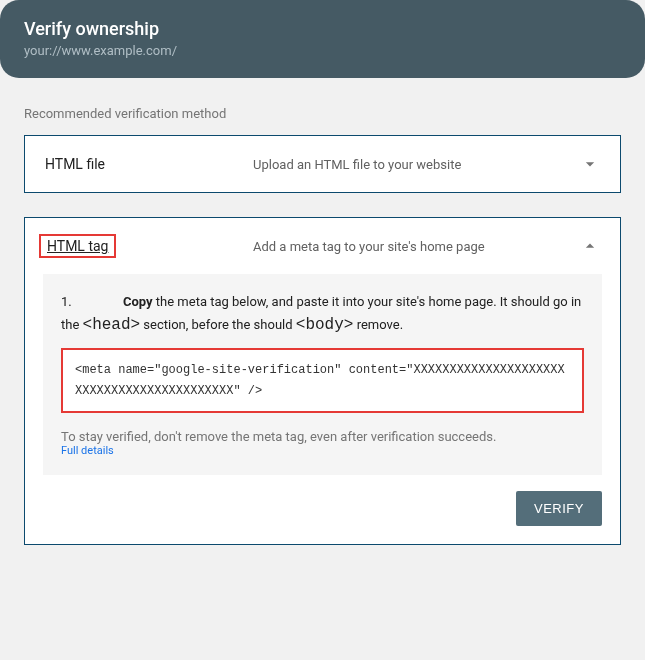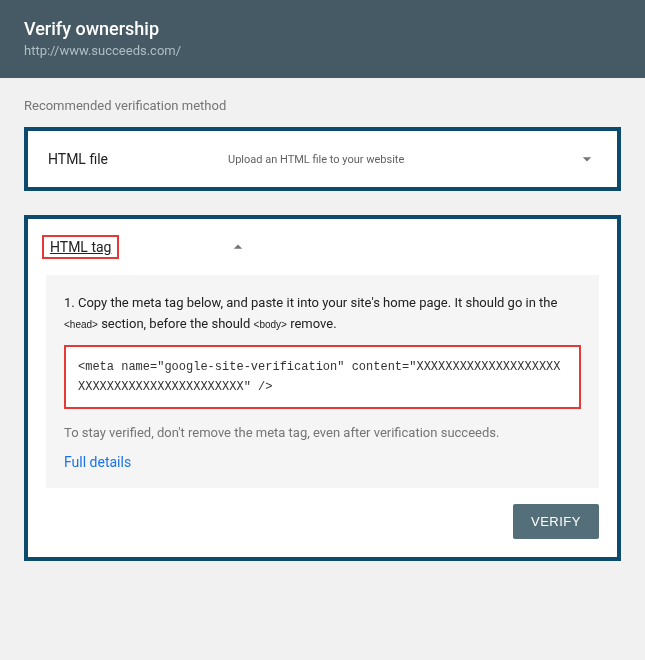--- a/index.html
+++ b/index.html
@@ -7,59 +7,61 @@
       font-family: Roboto, Arial, sans-serif;
       background: #f1f1f1;
       width: 645px;
       height: 660px;
       overflow: hidden;
     }
     .header {
       background: #455a64;
       color: #fff;
       padding: 18px 24px 20px;
+      border-radius: 19px;
     }
     .header-title {
       font-size: 18px;
       font-weight: 500;
       margin-bottom: 4px;
     }
     .header-subtitle {
       font-size: 13px;
       color: #b0bec5;
     }
     .content {
-      padding: 20px 24px;
+      padding: 28px 24px;
     }
     .section-label {
       font-size: 13px;
       color: #757575;
       margin-bottom: 14px;
     }
     .card {
       background: #fff;
-      border: 4px solid #0c4a6e;
+      border: 1px solid #0c4a6e;
       margin-bottom: 24px;
     }
     .card-row {
       display: flex;
       align-items: center;
       padding: 18px 20px;
       cursor: pointer;
     }
     .card-row-title {
       font-size: 14px;
       color: #212121;
       width: 180px;
       flex-shrink: 0;
     }
     .card-row-desc {
-      font-size: 11px;
+      font-size: 13px;
       color: #616161;
       flex: 1;
+      margin-left: 28px;
     }
     .chevron {
       width: 20px;
       height: 20px;
       flex-shrink: 0;
     }
     .chevron svg { display: block; }
     .highlight-box {
       border: 2px solid #e53935;
       display: inline-block;
@@ -71,44 +73,44 @@
       background: #f5f5f5;
       margin: 0 18px 16px;
       padding: 18px;
     }
     .step {
       font-size: 13px;
       color: #212121;
       line-height: 1.6;
       margin-bottom: 10px;
     }
-    .step b { font-weight: 400; }
+    .step b { font-weight: 700; margin-left: 48px; }
     .code-inline {
-      font-family: Liberation Sans, sans-serif;
-      font-size: 10px;
+      font-family: Liberation Mono, monospace;
+      font-size: 16px;
     }
     .code-block {
       background: #fff;
       border: 2px solid #e53935;
       padding: 10px 12px;
       font-family: "Courier New", monospace;
       font-size: 12px;
       color: #333;
       line-height: 1.7;
       margin: 8px 0 16px;
       word-break: break-all;
       white-space: pre-wrap;
     }
     .note {
       font-size: 13px;
       color: #757575;
-      margin: 14px 0;
+      margin: 0 0;
     }
     .link {
-      font-size: 14px;
+      font-size: 11px;
       color: #1a73e8;
       cursor: pointer;
     }
     .actions {
       display: flex;
       justify-content: flex-end;
       padding: 0 18px 18px;
     }
     .btn {
       background: #546e7a;
@@ -120,21 +122,21 @@
       letter-spacing: 0.5px;
       cursor: pointer;
       border-radius: 2px;
     }
   </style>
 </head>
 <body>
 
 <div class="header">
   <div class="header-title">Verify ownership</div>
-  <div class="header-subtitle">http://www.succeeds.com/</div>
+  <div class="header-subtitle">your://www.example.com/</div>
 </div>
 
 <div class="content">
 
   <div class="section-label">Recommended verification method</div>
 
   <div class="card">
     <div class="card-row">
       <div class="card-row-title">HTML file</div>
       <div class="card-row-desc">Upload an HTML file to your website</div>
@@ -145,20 +147,21 @@
       </div>
     </div>
   </div>
 
 
   <div class="card">
     <div class="card-row">
       <div class="card-row-title">
         <span class="highlight-box">HTML tag</span>
       </div>
+      <div class="card-row-desc">Add a meta tag to your site's home page</div>
       <div class="chevron">
         <svg viewBox="0 0 24 24" width="20" height="20">
             <path fill="#757575" d="M7 14l5-5 5 5z"></path>
           </svg>
       </div>
     </div>
 
     <div class="panel">
       <div class="step">
         <span>1. </span><b>Copy</b><span> the meta tag below, and paste it into your site's home page. It should go in the </span><span class="code-inline">&lt;head&gt;</span><span> section, before the should </span><span class="code-inline">&lt;body&gt;</span><span> remove.</span>

